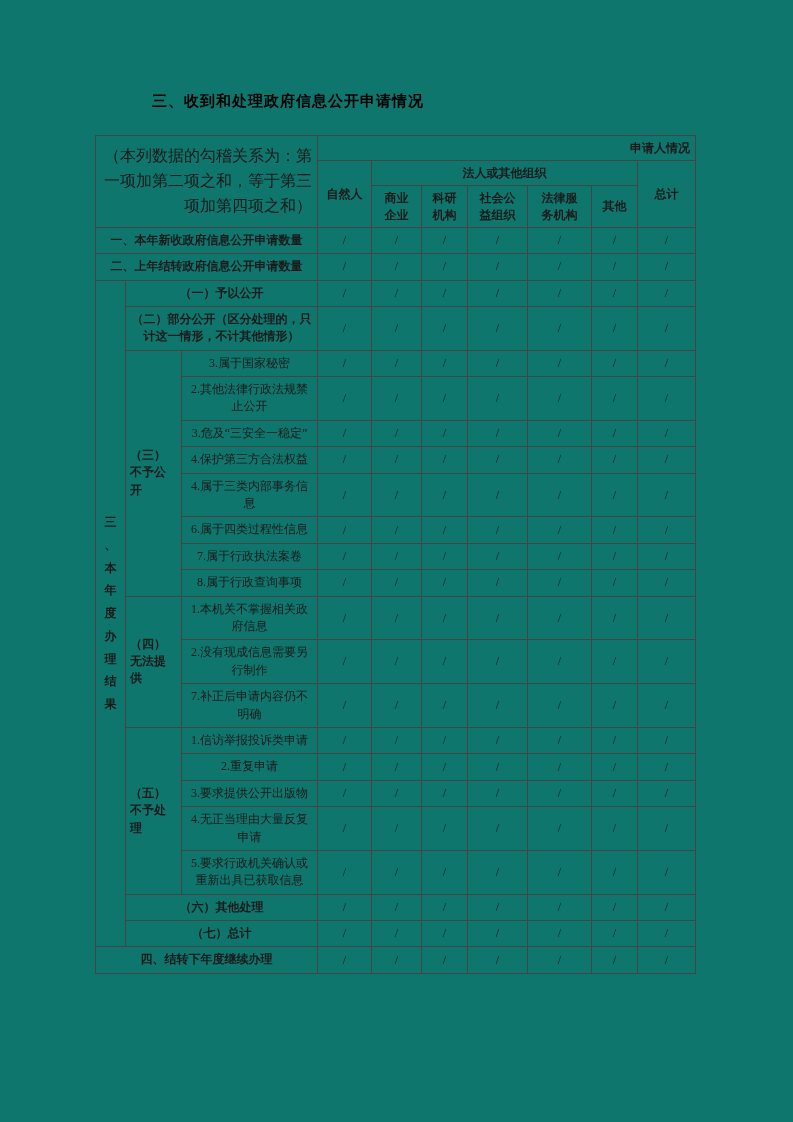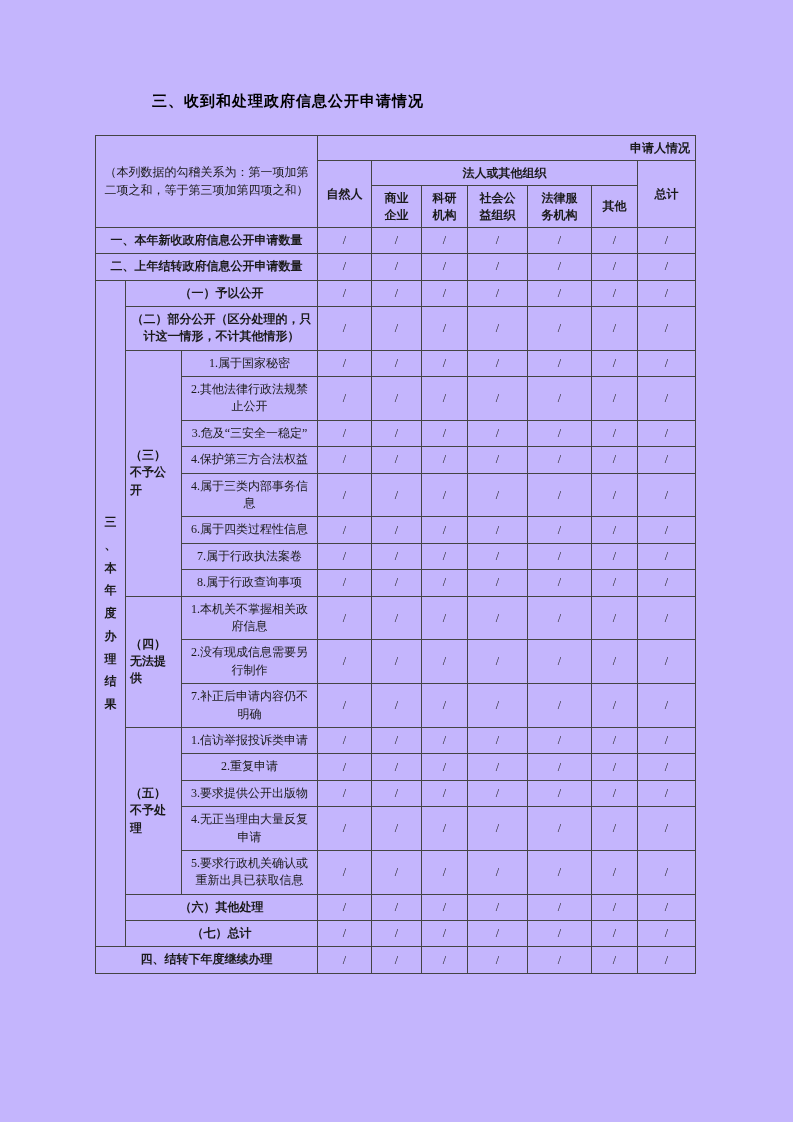--- a/index.html
+++ b/index.html
@@ -1,21 +1,21 @@
 <!DOCTYPE html>
 <html style="--border: #444444;"><head>
 <meta charset="utf-8">
 <style>
   * { box-sizing: border-box; }
   html, body { margin: 0; padding: 0; background: #ffffff; }
   .page {
     position: relative;
     width: 793px;
     height: 1122px;
-    background: #c4b5fd;
+    background: #0f766e;
     font-family: "Liberation Serif", "DejaVu Serif", serif;
     color: #1a1a1a;
     overflow: hidden;
   }
   .title {
     position: absolute;
     left: 152px;
     top: 92px;
     font-size: 15px;
     font-weight: bold;
@@ -41,24 +41,24 @@
     font-weight: bold;
     text-align: center;
     white-space: pre-line;
     font-family: "Liberation Sans", "DejaVu Sans", sans-serif;
     line-height: 1.35;
   }
   thead tr:nth-child(1) th { height: 24px; text-align: right; }
   thead tr:nth-child(2) th { height: 22px; }
   thead tr:nth-child(3) th { height: 40px; }
   td.note {
-    text-align: center;
+    text-align: right;
     line-height: 1.55;
     padding: 4px 7px;
-    font-size: 12px;
+    font-size: 16px;
   }
   td.val { text-align: center; }
   td.lbl { text-align: center; line-height: 1.45; }
   td.lbl.top {
     font-weight: bold;
     font-family: "Liberation Sans", "DejaVu Sans", sans-serif;
   }
   td.lbl.sub, td.lbl.mid {
     font-weight: bold;
     font-family: Liberation Sans, sans-serif;
@@ -159,21 +159,21 @@
           <td class="val">/</td>
           <td class="val">/</td>
           <td class="val">/</td>
           <td class="val">/</td>
           <td class="val">/</td>
           <td class="val">/</td>
           <td class="val">/</td>
         </tr>
         <tr>
           <td rowspan="8" class="lbl mid">（三）不予公开</td>
-          <td class="lbl leaf">1.属于国家秘密</td>
+          <td class="lbl leaf">3.属于国家秘密</td>
           <td class="val">/</td>
           <td class="val">/</td>
           <td class="val">/</td>
           <td class="val">/</td>
           <td class="val">/</td>
           <td class="val">/</td>
           <td class="val">/</td>
         </tr>
         <tr>
           <td class="lbl leaf">2.其他法律行政法规禁止公开</td>

